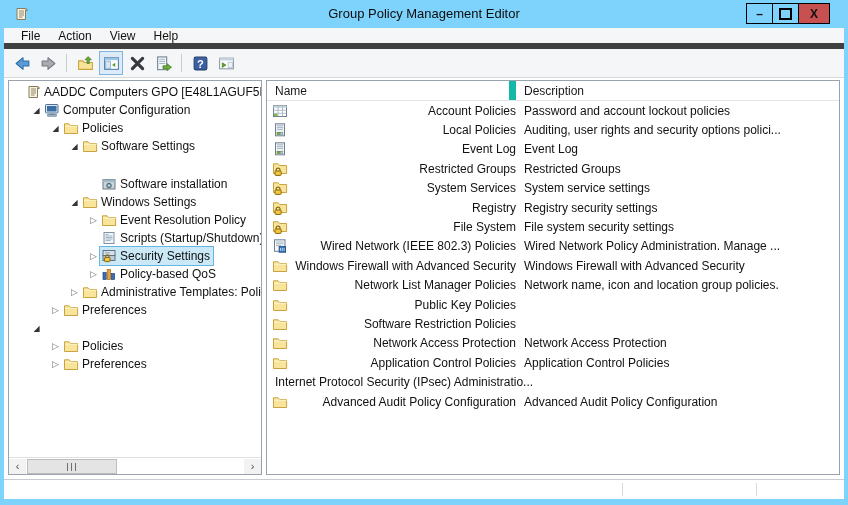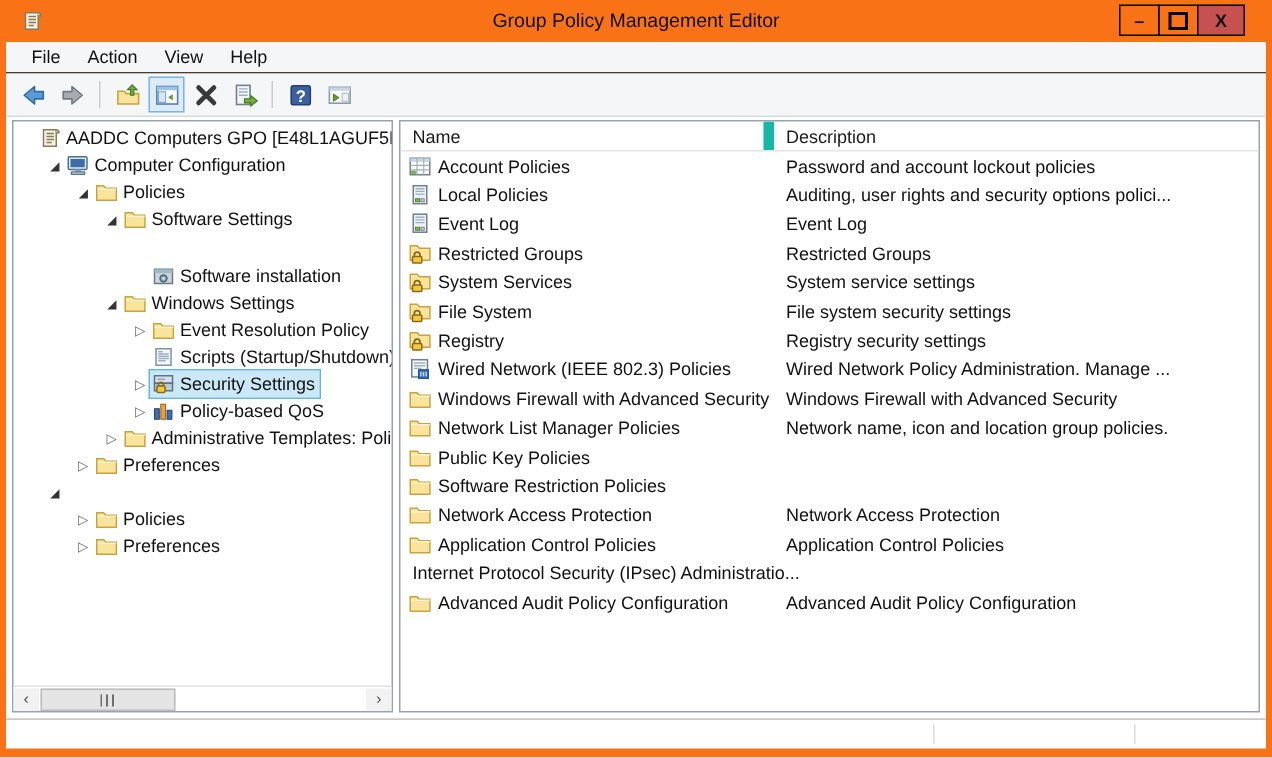--- a/index.html
+++ b/index.html
@@ -1,29 +1,29 @@
 <!DOCTYPE html>
 <html><head>
 <meta charset="utf-8">
 <style>
   html,body{margin:0;padding:0;background:#fff;}
-  .window{position:relative;width:848px;height:505px;background:#f97316;overflow:hidden;
+  .window{position:relative;width:848px;height:505px;background:#7dd3fc;overflow:hidden;
           font-family:"Liberation Sans",sans-serif;font-size:12px;color:#111;}
   
   .titlebar{position:absolute;left:0;top:0;right:0;height:28px;}
   .app-icon{position:absolute;left:13px;top:6px;width:16px;height:16px;}
   .win-title{position:absolute;left:0;right:0;top:6px;text-align:center;font-size:13px;color:#0d0d0d;}
   .controls{position:absolute;right:18px;top:3px;display:flex;}
   .ctrl{width:27px;height:21px;border:1px solid #000;margin-left:-1px;display:flex;align-items:center;
         justify-content:center;font-weight:bold;font-size:12px;box-sizing:border-box;background:transparent;}
   .ctrl.close{background:#C75050;width:32px;}
   .max-box{width:9px;height:8px;border:2px solid #000;display:block;}
   
   .menubar{position:absolute;left:4px;right:4px;top:28px;height:21px;background:#F5F6F7;
-           border-bottom:1px solid #404040;display:flex;align-items:center;padding-left:8px;box-sizing:border-box;}
+           border-bottom:6px solid #404040;display:flex;align-items:center;padding-left:8px;box-sizing:border-box;}
   .menu-item{padding:2px 9px;}
   .toolbar{position:absolute;left:4px;right:4px;top:49px;height:29px;background:#F5F6F7;
            border-bottom:1px solid #D7DADD;display:flex;align-items:center;padding-left:5px;box-sizing:border-box;}
   .tb-btn{width:24px;height:24px;display:flex;align-items:center;justify-content:center;margin:0 1px;
           border:1px solid transparent;box-sizing:border-box;}
   .tb-btn.active{background:#DCEBF7;border:1px solid #7EB4E2;}
   .tb-sep{width:1px;height:18px;background:#C9CDD1;margin:0 5px;}
   .icon16{width:16px;height:16px;display:block;}
   .icon17{width:17px;height:17px;display:block;}
   
@@ -49,21 +49,21 @@
             border:1px solid #BDBDBD;box-sizing:border-box;display:flex;align-items:center;justify-content:center;}
   .hs-grip{width:11px;height:8px;background:repeating-linear-gradient(90deg,#6E6E6E 0 1px,transparent 1px 4px);}
   
   .list-panel{position:absolute;left:262px;top:2px;width:574px;height:395px;border:1px solid #99A3AD;
               background:#fff;overflow:hidden;box-sizing:border-box;}
   .list-header{height:20px;display:flex;border-bottom:1px solid #E4E4E4;box-sizing:border-box;color:#1a1a1a;}
   .lh-name{width:249px;flex:0 0 249px;padding:3px 0 0 8px;border-right:7px solid #14b8a6;box-sizing:border-box;}
   .lh-desc{flex:1;padding:3px 0 0 8px;}
   .l-row{height:19.4px;display:flex;align-items:center;white-space:nowrap;}
   .l-name{width:249px;flex:0 0 249px;display:flex;align-items:center;padding-left:5px;
-          box-sizing:border-box;overflow:hidden;}
+          box-sizing:border-box;overflow:hidden;justify-content:space-between;}
   .l-name .txt{margin-left:4px;}
   .l-desc{flex:1;padding-left:8px;overflow:hidden;}
   
   .statusbar{position:absolute;left:4px;right:4px;top:479px;height:20px;background:#FFFFFF;
              border-top:1px solid #C8CCD0;box-sizing:border-box;}
   .status-sep{position:absolute;top:3px;bottom:3px;width:1px;background:#DADADA;}
 </style>
 </head>
 <body>
 
@@ -454,32 +454,32 @@
               </svg>
               <span class="txt">System Services</span>
             </span>
             <span class="l-desc">System service settings</span>
           </div>
           <div class="l-row">
             <span class="l-name">
               <svg class="icon16">
                 <use href="#lock-folder-icon"></use>
               </svg>
+              <span class="txt">Registry</span>
+            </span>
+            <span class="l-desc">Registry security settings</span>
+          </div>
+          <div class="l-row">
+            <span class="l-name">
+              <svg class="icon16">
+                <use href="#lock-folder-icon"></use>
+              </svg>
               <span class="txt">File System</span>
             </span>
             <span class="l-desc">File system security settings</span>
-          </div>
-          <div class="l-row">
-            <span class="l-name">
-              <svg class="icon16">
-                <use href="#lock-folder-icon"></use>
-              </svg>
-              <span class="txt">Registry</span>
-            </span>
-            <span class="l-desc">Registry security settings</span>
           </div>
           <div class="l-row">
             <span class="l-name">
               <svg class="icon16">
                 <use href="#wired-network-icon"></use>
               </svg>
               <span class="txt">Wired Network (IEEE 802.3) Policies</span>
             </span>
             <span class="l-desc">Wired Network Policy Administration. Manage ...</span>
           </div>

